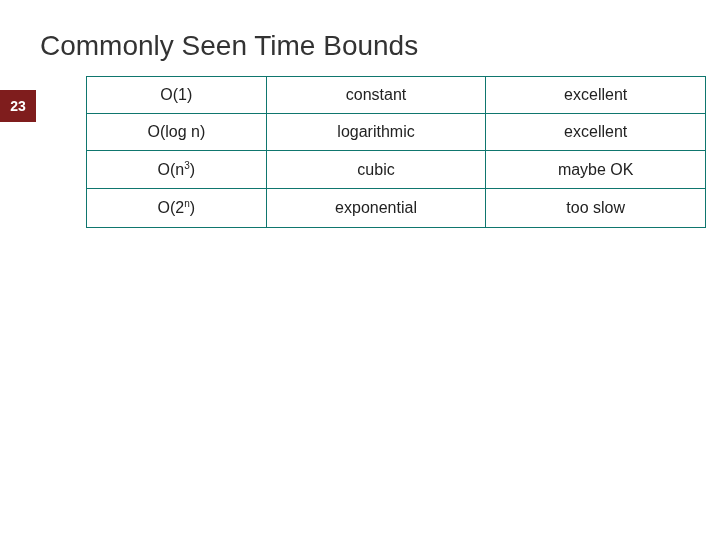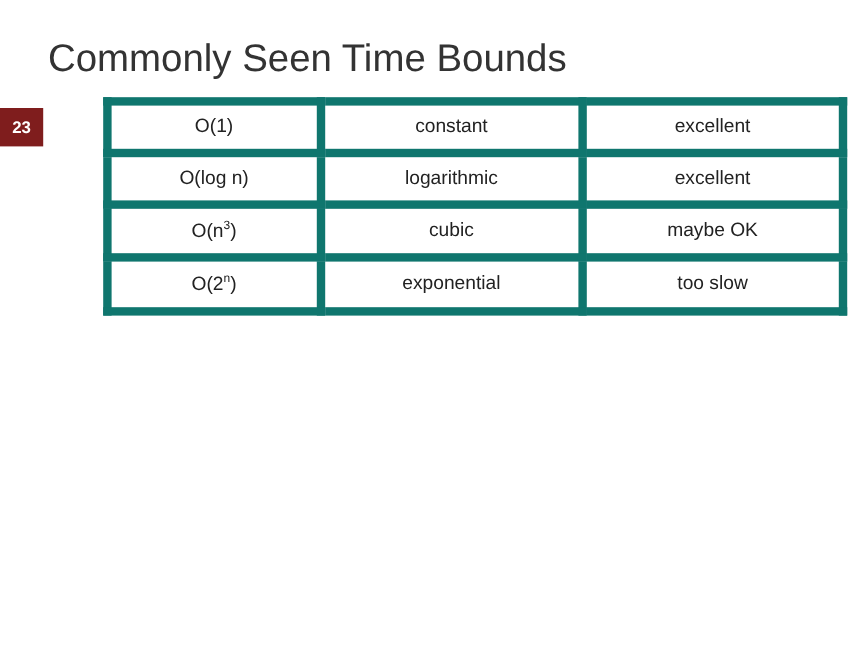--- a/index.html
+++ b/index.html
@@ -13,21 +13,21 @@
     }
 
     .page {
       width: 720px;
       height: 540px;
       position: relative;
       padding: 30px 40px 20px 40px;
     }
 
     .title {
-      font-size: 32px;
+      font-size: 28px;
       font-weight: normal;
       color: #333333;
       margin-bottom: 14px;
     }
 
     .slide-number-bar {
       position: absolute;
       left: 0;
       top: 90px;
       width: 36px;
@@ -48,21 +48,21 @@
       margin-left: 46px;
       margin-top: 8px;
     }
 
     table {
       border-collapse: collapse;
       width: 620px;
     }
 
     td {
-      border: 7px solid #0f766e;
+      border: 1px solid #0f766e;
       padding: 9px 18px;
       text-align: center;
       font-size: 16px;
       color: #222222;
     }
 
     td:first-child {
       width: 180px;
       font-weight: normal;
     }

